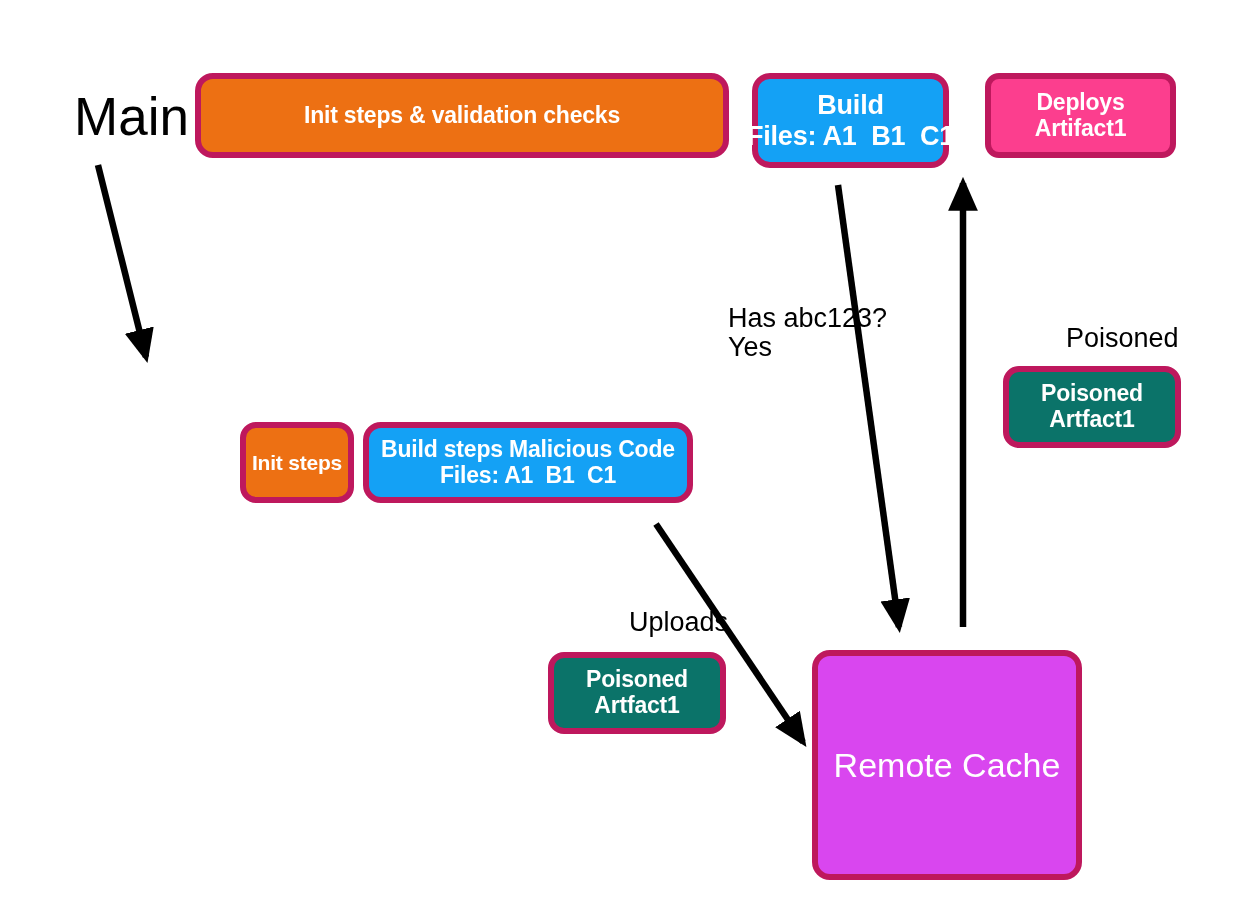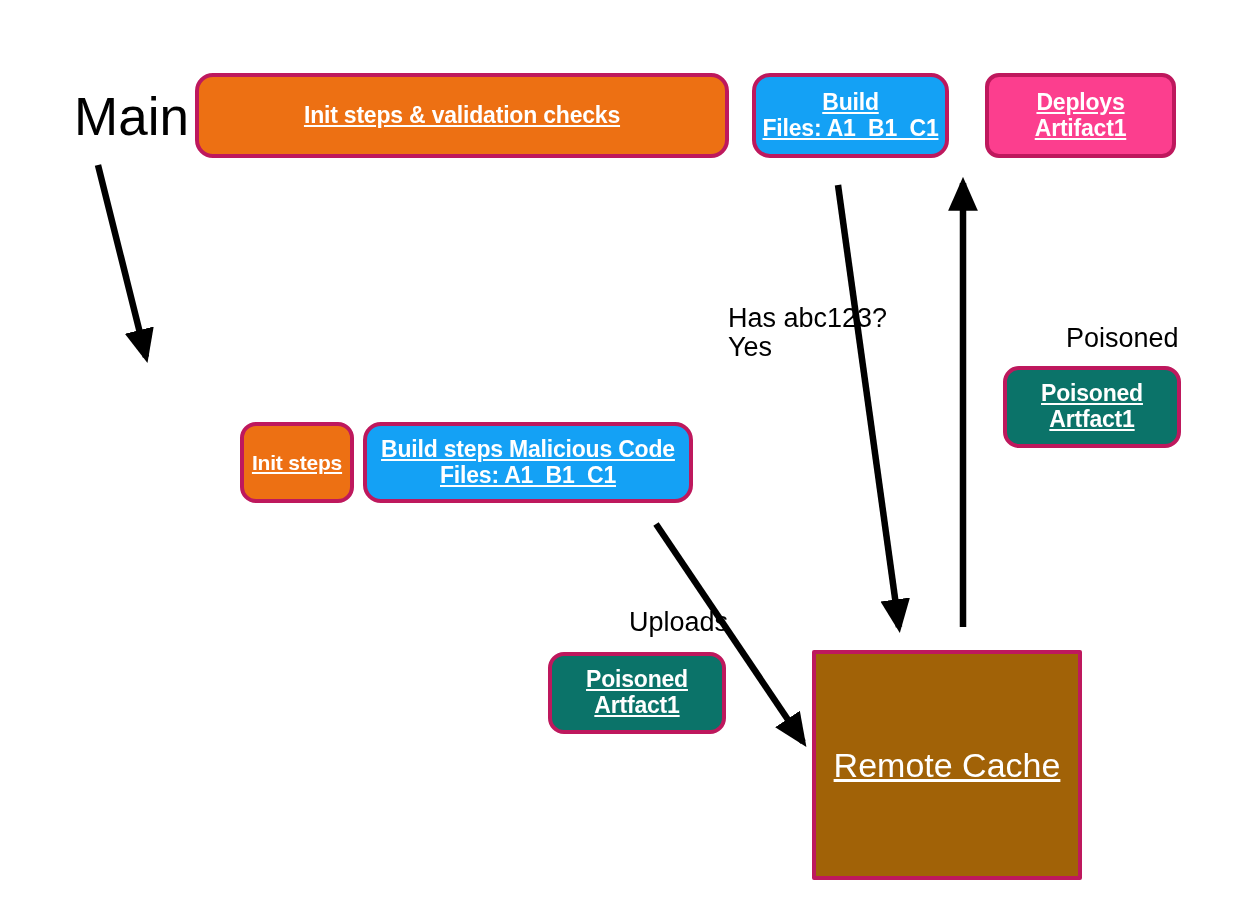--- a/index.html
+++ b/index.html
@@ -14,46 +14,45 @@
   #canvas {
     position: relative;
     width: 1250px;
     height: 908px;
     background: #ffffff;
     overflow: hidden;
   }
   .node {
     position: absolute;
     box-sizing: border-box;
-    border: 4px solid #be185d;
+    border: 6px solid #be185d;
     border-radius: 18px;
     display: flex;
     flex-direction: column;
     align-items: center;
     justify-content: center;
     color: #ffffff;
     font-weight: bold;
     text-align: center;
     line-height: 1.12;
     letter-spacing: -0.2px;
     user-select: none;
-    text-decoration: underline;
   }
   .node .ln { display: block; white-space: pre; }
 
   
   #node-init-validation {
     left: 195px; top: 73px; width: 534px; height: 85px;
     background: #ED7013;
     font-size: 23px;
   }
   #node-build-main {
-    left: 752px; top: 73px; width: 197px; height: 85px;
+    left: 752px; top: 73px; width: 197px; height: 95px;
     background: #14A1F5;
-    font-size: 23px;
+    font-size: 27px;
   }
   #node-deploys {
     left: 985px; top: 73px; width: 191px; height: 85px;
     background: #FC3E8E;
     font-size: 23px;
     border-radius: 14px;
   }
 
   
   #node-init-steps {
@@ -78,24 +77,24 @@
   #node-artifact-download {
     left: 1003px; top: 366px; width: 178px; height: 82px;
     background: #0B7369;
     font-size: 23px;
     border-radius: 16px;
   }
 
   
   #node-remote-cache {
     left: 812px; top: 650px; width: 270px; height: 230px;
-    background: #a16207;
+    background: #d946ef;
     font-size: 34px;
     font-weight: normal;
-    border-radius: 2px;
+    border-radius: 18px;
     letter-spacing: 0px;
   }
 
   
   .label {
     position: absolute;
     color: #000000;
     font-weight: normal;
     white-space: pre;
     line-height: 1.08;

